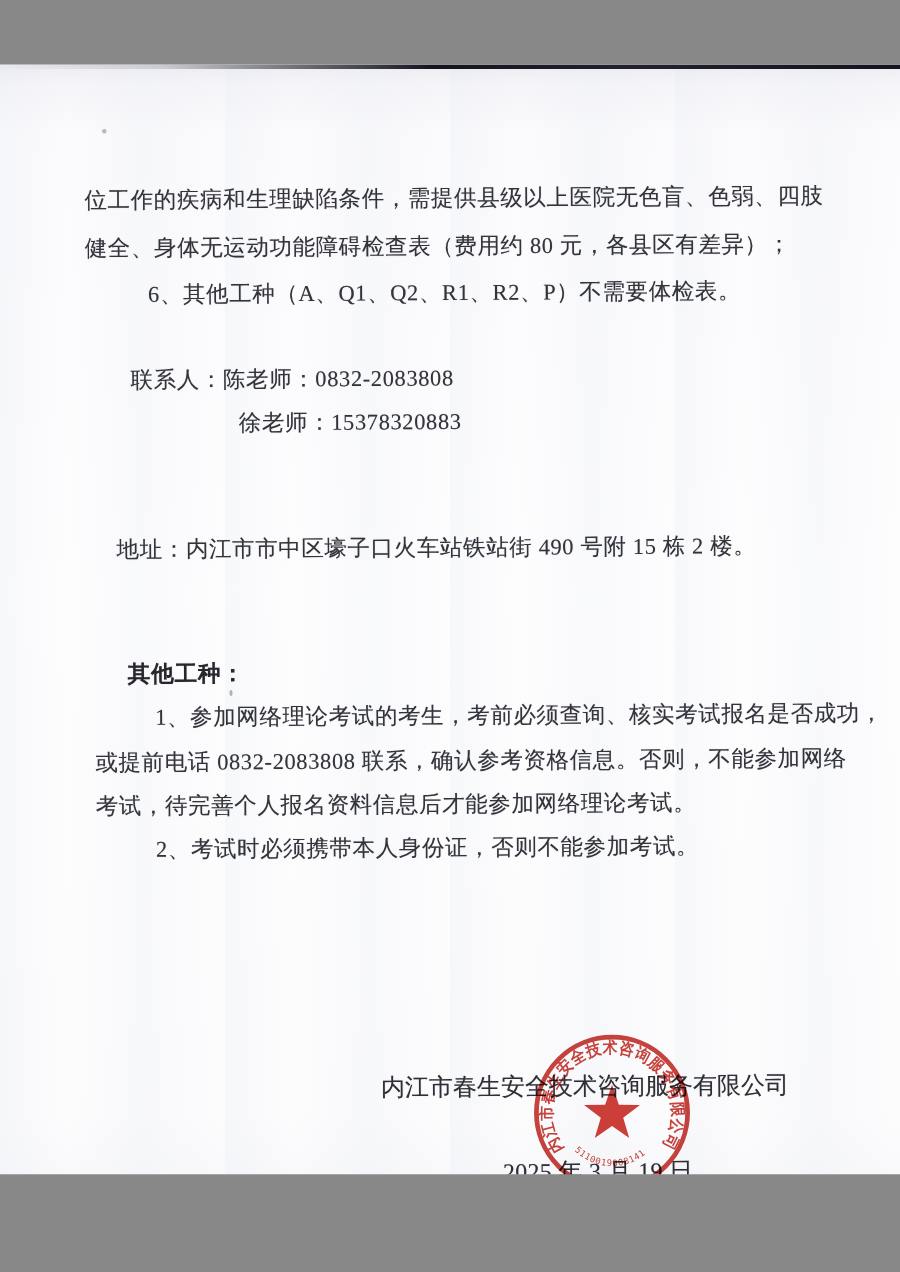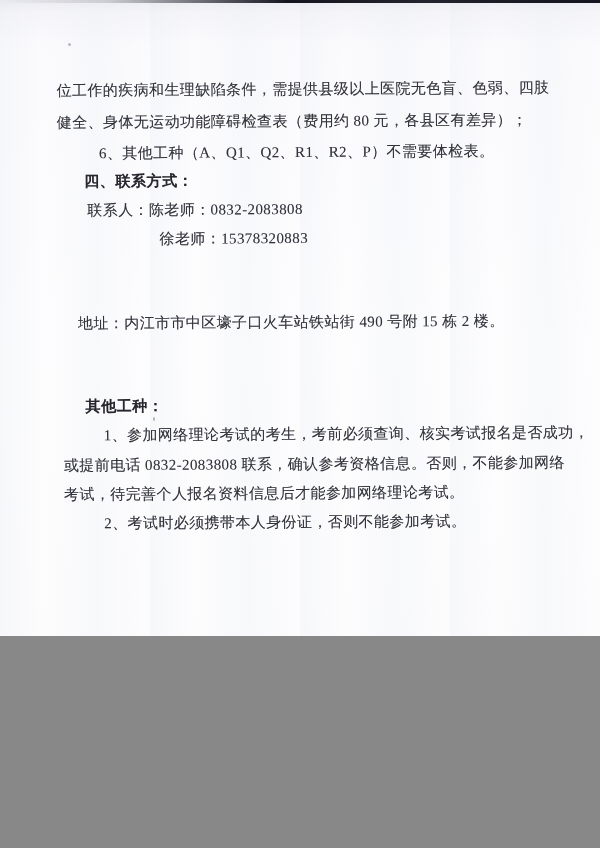--- a/index.html
+++ b/index.html
@@ -1,21 +1,22 @@
 <!DOCTYPE html>
 <html><head>
 <meta charset="utf-8">
 <style>
   html,body { margin:0; padding:0; background:#888; }
   .page {
-    position:relative; width:600px; height:636px; overflow:hidden;
+    position:relative; width:600px; height:740px; overflow:hidden;
     background:
       repeating-linear-gradient(90deg, rgba(222,226,236,0.18) 0px, rgba(255,255,255,0) 45px, rgba(230,233,240,0.20) 95px, rgba(255,255,255,0) 150px),
       linear-gradient(180deg, #ebebf1 0px, #f5f5f9 12px, #fbfbfd 45px, #fdfdfe 350px, #fcfcfd 700px, #f3f4f8 815px, #edeff3 848px);
     font-family:"Liberation Serif","DejaVu Serif",serif;
+    margin-top:43px;
   }
   .top-edge {
     position:absolute; top:0; left:0; right:0; height:2.5px;
     background:linear-gradient(90deg, rgba(21,21,31,0) 0%, rgba(21,21,31,0.15) 18%, rgba(21,21,31,0.55) 32%, #15151f 48%, #23232f 70%, #14141e 100%);
   }
   .content { position:absolute; inset:0; transform:rotate(-0.35deg); transform-origin:50% 50%; z-index:1; }
   .line {
     position:absolute; white-space:nowrap;
     font-size:15px; letter-spacing:0.4px; color:#33333b;
     text-shadow:0 0 0.6px rgba(50,50,62,0.35);
@@ -40,21 +41,20 @@
 <div class="page">
 
   <div class="top-edge"></div>
 
   <div class="content">
 
     <div class="line" style="left:58px;  top:80px;">位工作的疾病和生理缺陷条件，需提供县级以上医院无色盲、色弱、四肢</div>
     <div class="line" style="left:58px;  top:112px;">健全、身体无运动功能障碍检查表（费用约 80 元，各县区有差异）；</div>
     <div class="line" style="left:100px; top:143px;">6、其他工种（A、Q1、Q2、R1、R2、P）不需要体检表。</div>
 
-    <div class="line heading" style="left:85px; top:171px;">四、联系方式：</div>
     <div class="line" style="left:88px;  top:200px;">联系人：陈老师：0832-2083808</div>
     <div class="line" style="left:160px; top:229px;">徐老师：15378320883</div>
     <div class="line" style="left:78px;  top:313px;">地址：内江市市中区壕子口火车站铁站街 490 号附 15 栋 2 楼。</div>
 
     <div class="line heading" style="left:85px; top:396px;">其他工种：</div>
     <div class="line" style="left:103px; top:425px;">1、参加网络理论考试的考生，考前必须查询、核实考试报名是否成功，</div>
     <div class="line" style="left:63px;  top:455px;">或提前电话 0832-2083808 联系，确认参考资格信息。否则，不能参加网络</div>
     <div class="line" style="left:63px;  top:484px;">考试，待完善个人报名资料信息后才能参加网络理论考试。</div>
     <div class="line" style="left:103px; top:513px;">2、考试时必须携带本人身份证，否则不能参加考试。</div>
 

